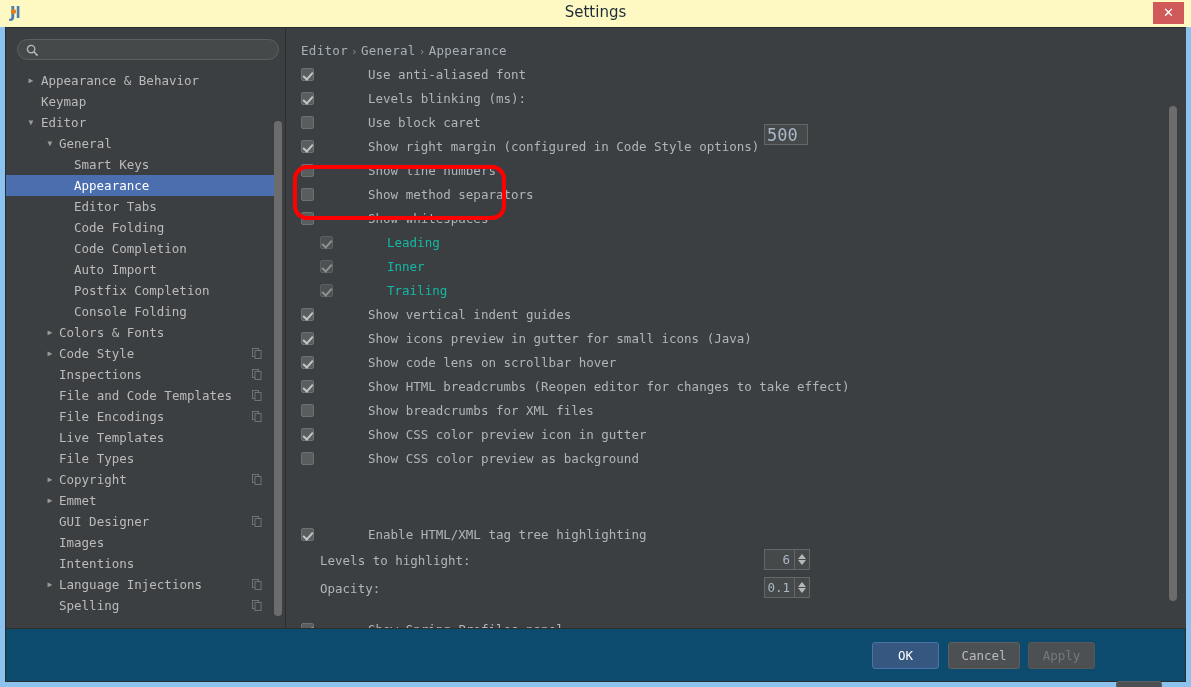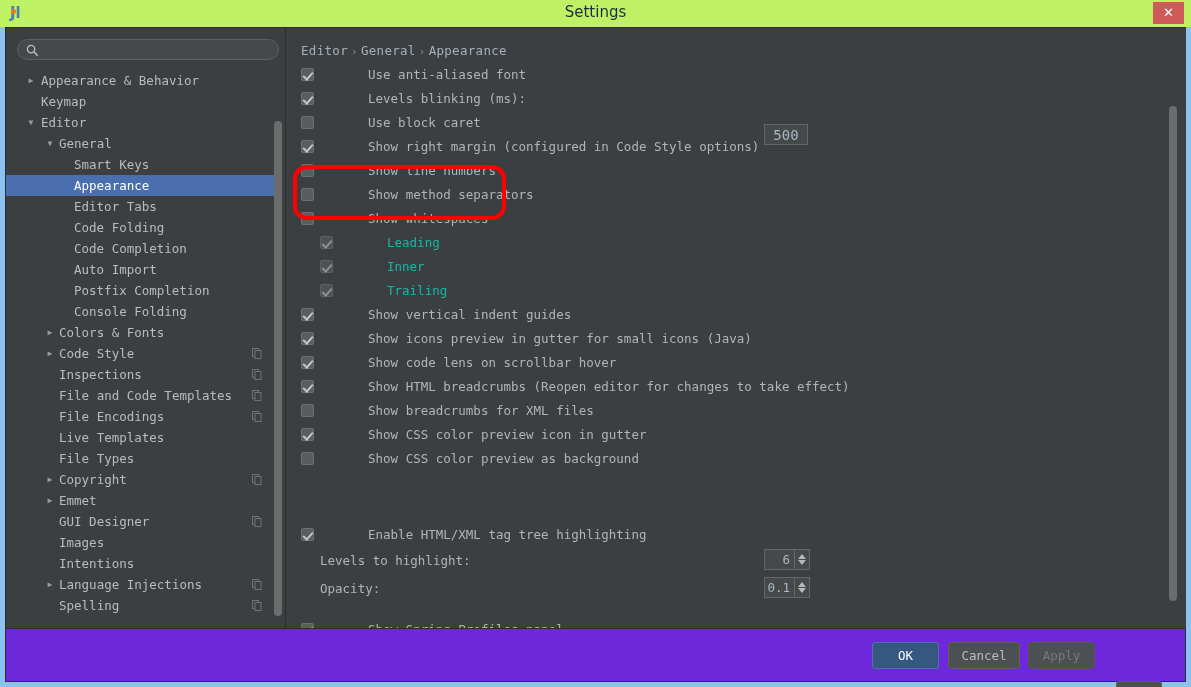--- a/index.html
+++ b/index.html
@@ -13,21 +13,21 @@
 
   
   .window {
     position: absolute; left: 0; top: 0;
     width: 1191px; height: 687px;
     background: #8cc2f0;
   }
   .titlebar {
     position: absolute; left: 0; top: 0;
     width: 1191px; height: 27px;
-    background: #bef264;
+    background: #fef9c3;
   }
   .title-icon {
     position: absolute; left: 10px; top: 4px;
     width: 20px; height: 18px;
     color: #4a7fae;
     font-size: 15px; line-height: 18px;
     font-weight: bold;
     font-family: "DejaVu Sans", sans-serif;
   }
   .title-icon .dot {
@@ -180,22 +180,21 @@
   }
   .cbox.dim { background: #4e5152; border-color: #5d6062; }
   .cbox.dim.checked::after { border-color: #8d9194; }
 
   .textfield {
     position: absolute;
     background: #45494a;
     border: 1px solid #646769;
     color: #a9b7c6;
     font-family: "DejaVu Sans Mono", monospace;
-    font-size: 14px;
-    text-align: center;
+    font-size: 17px;
     outline: none;
   }
 
   .spinner {
     position: absolute;
     height: 21px;
     background: #45494a;
     border: 1px solid #646769;
     display: flex;
   }
@@ -237,21 +236,21 @@
     position: absolute; right: 5px; top: 42px;
     width: 8px; height: 495px;
     background: #6c6c6c;
     border-radius: 4px;
   }
 
   
   .footer {
     position: absolute; left: 0; bottom: 0;
     width: 1179px; height: 53px;
-    background: #6d28d9;
+    background: #0c4a6e;
     border-top: 1px solid #2b2d2f;
     text-decoration: underline;
   }
   .btn {
     position: absolute; top: 13px;
     height: 27px;
     background: #4c5052;
     border: 1px solid #5e6163;
     border-radius: 3px;
     color: #bbbbbb;

